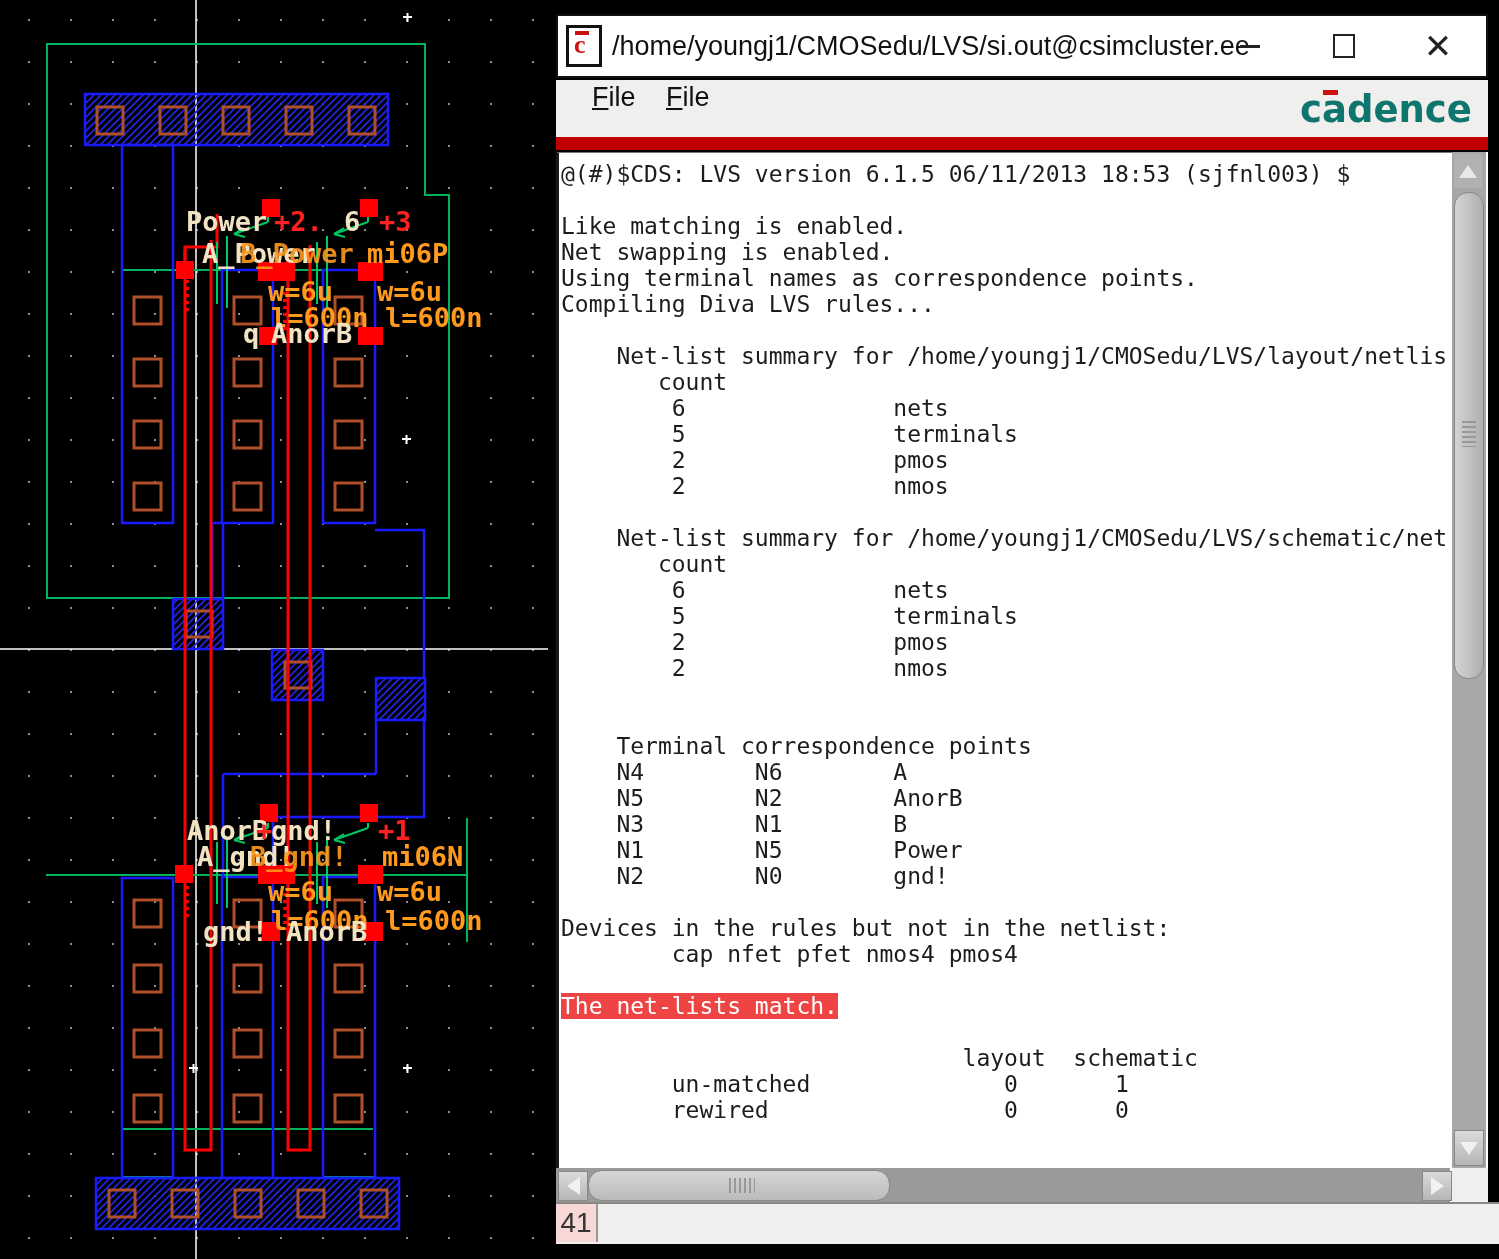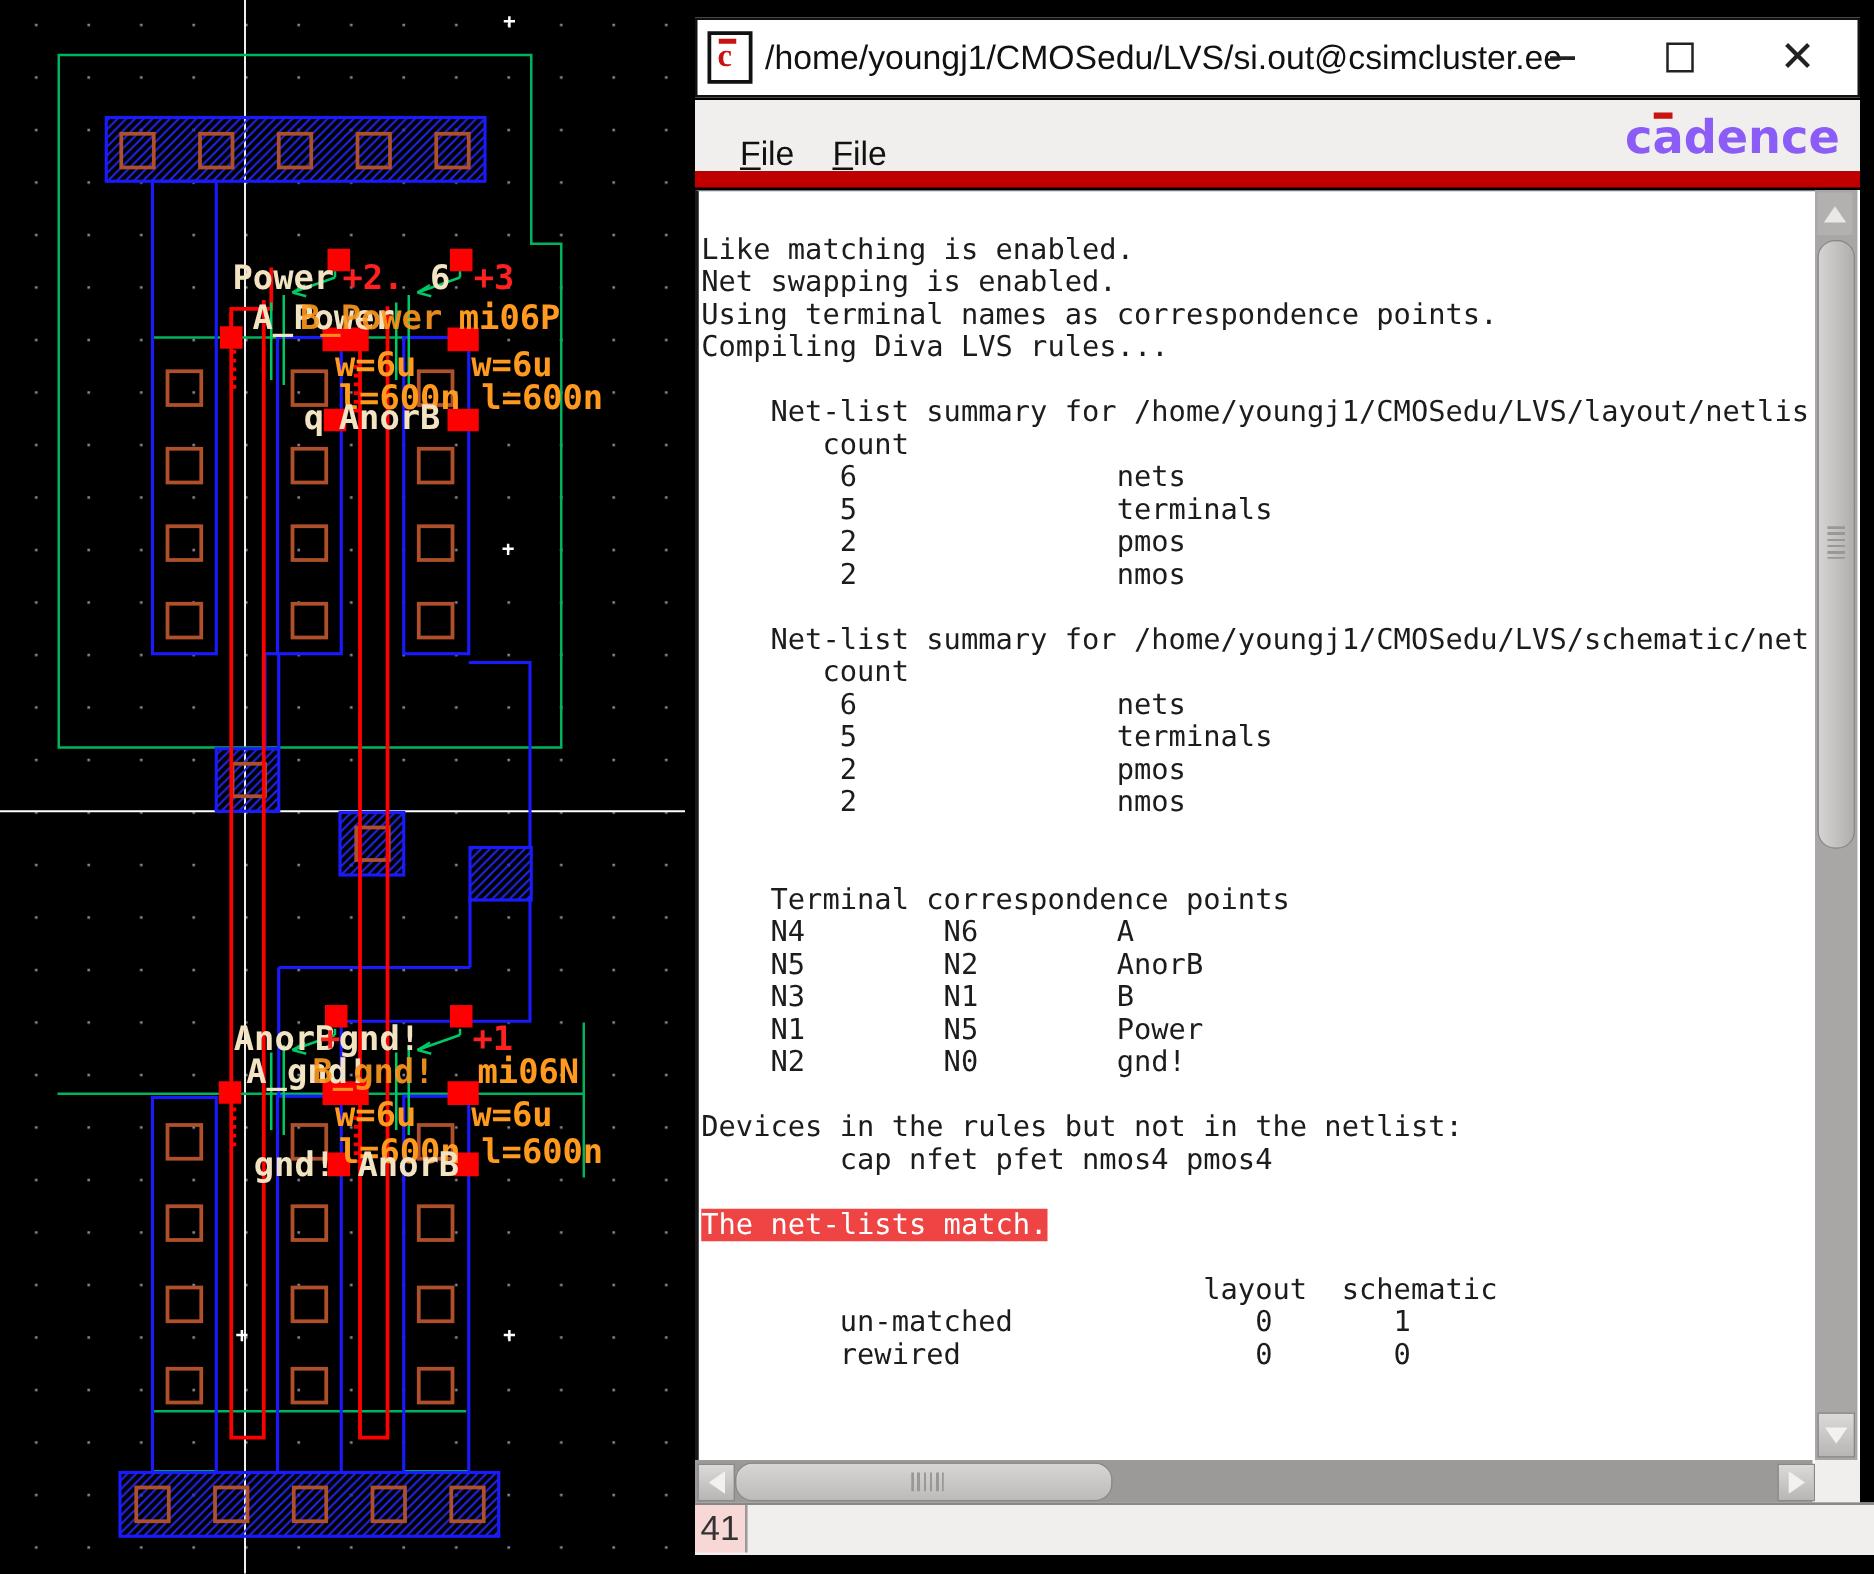--- a/index.html
+++ b/index.html
@@ -17,25 +17,25 @@
   #title-icon .cglyph{position:absolute;left:5px;top:2px;color:#cc1111;font-size:26px;font-weight:bold;
               font-family:"Liberation Serif",serif;line-height:30px;}
   #title-icon .cbar{position:absolute;left:6px;top:3px;width:14px;height:4px;background:#cc1111;}
   #title-text{margin-left:10px;font-size:27px;color:#111;white-space:nowrap;overflow:hidden;width:640px;}
   .win-ctl{position:absolute;top:0;height:60px;width:56px;display:flex;align-items:center;justify-content:center;cursor:default;}
   #btn-min{left:664px;} #btn-max{left:758px;} #btn-close{left:852px;}
   #btn-min .bar{width:20px;height:3px;background:#222;}
   #btn-max .box{width:18px;height:20px;border:2px solid #222;}
   #btn-close .x{font-size:34px;font-weight:300;color:#222;line-height:34px;}
   #menubar{position:absolute;left:0;top:66px;width:932px;height:57px;background:#f1efee;}
-  .menu-item{display:inline-block;font-size:27px;color:#111;margin-top:28px;cursor:default;}
+  .menu-item{display:inline-block;font-size:27px;color:#111;margin-top:2px;cursor:default;}
   .menu-item::first-letter{text-decoration:underline;}
   #menu-file{margin-left:36px;} #menu-help{margin-left:26px;}
   #cadence-logo{position:absolute;right:28px;top:8px;width:160px;height:42px;}
-  #cadence-logo .word{font-size:37px;font-weight:bold;color:#8b5cf6;letter-spacing:0px;
+  #cadence-logo .word{font-size:37px;font-weight:bold;color:#0f766e;letter-spacing:0px;
                       font-family:"DejaVu Sans",sans-serif;}
   #cadence-logo .macron{position:absolute;left:23px;top:2px;width:15px;height:5px;background:#cc1111;}
   #redbar{position:absolute;left:0;top:123px;width:932px;height:13px;background:#c00000;}
   #main-area{position:absolute;left:0;top:138px;width:932px;height:1050px;background:#fff;}
   #viewport{position:absolute;left:0;top:0;width:894px;height:1016px;background:#fff;overflow:hidden;
             border-left:3px solid #1a1a1a;border-top:1px solid #777;}
   #viewer-text{position:absolute;left:2px;top:8px;font-family:"DejaVu Sans Mono",monospace;
                font-size:23px;line-height:26px;color:#1c1c1c;}
   .tline{height:26px;white-space:pre;}
   .tline .hl{background:#ef4444;color:#fff;}
@@ -300,20 +300,21 @@
       <span class="word">cadence</span>
       <div class="macron"></div>
     </div>
   </div>
 
   <div id="redbar"></div>
 
   <div id="main-area">
     <div id="viewport">
       <div id="viewer-text">
+          <div class="tline"><span>@(#)$CDS: LVS version 6.1.5 06/11/2013 18:53 (sjfnl003) $</span></div>
           <div class="tline"><span></span></div>
           <div class="tline"><span>Like matching is enabled.</span></div>
           <div class="tline"><span>Net swapping is enabled.</span></div>
           <div class="tline"><span>Using terminal names as correspondence points.</span></div>
           <div class="tline"><span>Compiling Diva LVS rules...</span></div>
           <div class="tline"><span></span></div>
           <div class="tline"><span>    Net-list summary for /home/youngj1/CMOSedu/LVS/layout/netlis</span></div>
           <div class="tline"><span>       count</span></div>
           <div class="tline"><span>        6               nets</span></div>
           <div class="tline"><span>        5               terminals</span></div>

